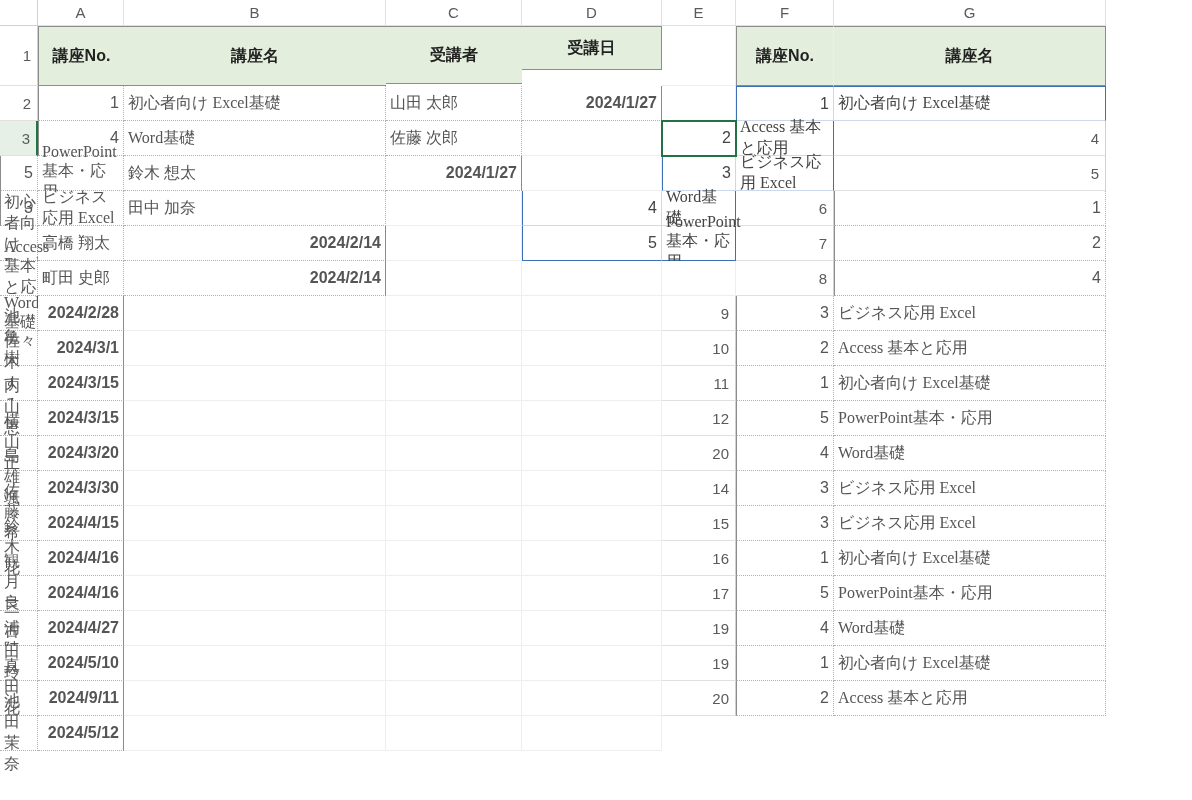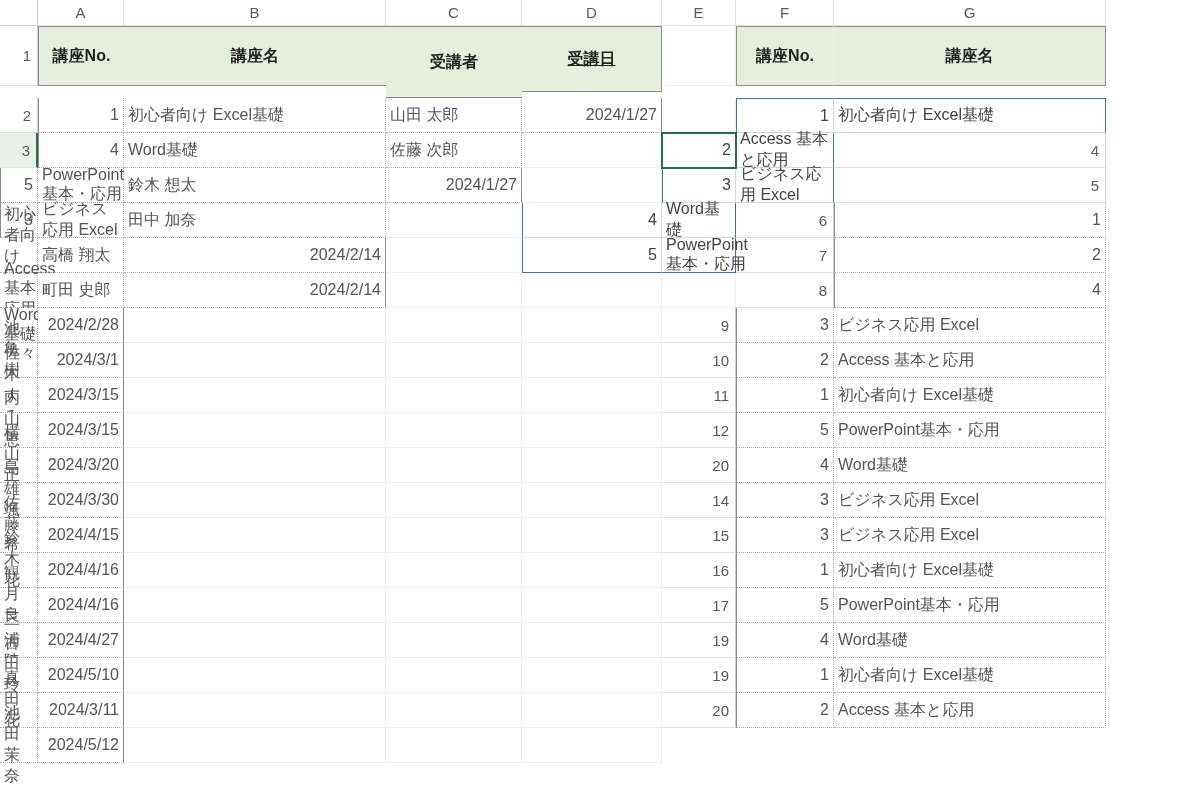--- a/index.html
+++ b/index.html
@@ -78,23 +78,23 @@
     text-align: center;
   }
   .tblhdr.first { border-left: 1.5px solid #8c8c8c; }
   .tblhdr.last  { border-right: 1.5px solid #8c8c8c; }
   .tblcell {
     border-bottom: 1px dotted #b0b0b0;
     border-right: 1px dotted #b0b0b0;
     color: #555;
   }
   .tblcell.first { border-left: 1.5px solid #8c8c8c; }
-  .tblcell.last  { border-right: 1.5px solid #8c8c8c; }
+  .tblcell.last  { border-right: 1.5px solid #8c8c8c; font-weight: bold; }
   .num { justify-content: flex-end; }
-  .txt { justify-content: flex-start; }
+  .txt { justify-content: flex-start; font-family: Liberation Serif, serif; }
 
   
   .rhdr {
     background: #e3efdc;
     color: #222;
     font-weight: 600;
     border-top: 1.5px solid #8c8c8c;
     border-bottom: 1.5px solid #8c8c8c;
     justify-content: center;
   }
@@ -127,22 +127,22 @@
   <div class="colhdr">A</div>
   <div class="colhdr">B</div>
   <div class="colhdr">C</div>
   <div class="colhdr">D</div>
   <div class="colhdr">E</div>
   <div class="colhdr">F</div>
   <div class="colhdr">G</div>
 <div class="rowhdr" style="height: 60px;">1</div>
     <div class="cell tblhdr first" style="height: 60px;">講座No.</div>
     <div class="cell tblhdr" style="height: 60px;">講座名</div>
-    <div class="cell tblhdr" style="height: 72px;">受講者</div>
-    <div class="cell tblhdr last" style="height: 66px; text-decoration: underline;">受講日</div>
+    <div class="cell tblhdr" style="height: 58px;">受講者</div>
+    <div class="cell tblhdr last" style="height: 44px;">受講日</div>
     <div class="cell blank" style="height: 60px;"></div>
     <div class="cell rhdr first" style="height: 60px;">講座No.</div>
     <div class="cell rhdr last" style="height: 60px;">講座名</div>
     <div class="rowhdr">2</div>
     <div class="cell tblcell first num">1</div>
     <div class="cell tblcell txt">初心者向け Excel基礎</div>
     <div class="cell tblcell txt">山田 太郎</div>
     <div class="cell tblcell last num">2024/1/27</div>
     <div class="cell blank"></div>
     <div class="cell rcell first mid num" style="border-top: 1.5px solid rgb(59, 111, 182);">1</div>
@@ -269,21 +269,21 @@
     <div class="cell tblcell txt">Word基礎</div>
     <div class="cell tblcell txt">古田 玲央</div>
     <div class="cell tblcell last num">2024/5/10</div>
     <div class="cell blank"></div>
     <div class="cell blank"></div>
     <div class="cell blank"></div>
     <div class="rowhdr">19</div>
     <div class="cell tblcell first num">1</div>
     <div class="cell tblcell txt">初心者向け Excel基礎</div>
     <div class="cell tblcell txt">真田 花音</div>
-    <div class="cell tblcell last num">2024/3/11</div>
+    <div class="cell tblcell last num">2024/9/11</div>
     <div class="cell blank"></div>
     <div class="cell blank"></div>
     <div class="cell blank"></div>
     <div class="rowhdr">20</div>
     <div class="cell tblcell first num">2</div>
     <div class="cell tblcell txt">Access 基本と応用</div>
     <div class="cell tblcell txt">池田 茉奈</div>
     <div class="cell tblcell last num">2024/5/12</div>
     <div class="cell blank"></div>
     <div class="cell blank"></div>

